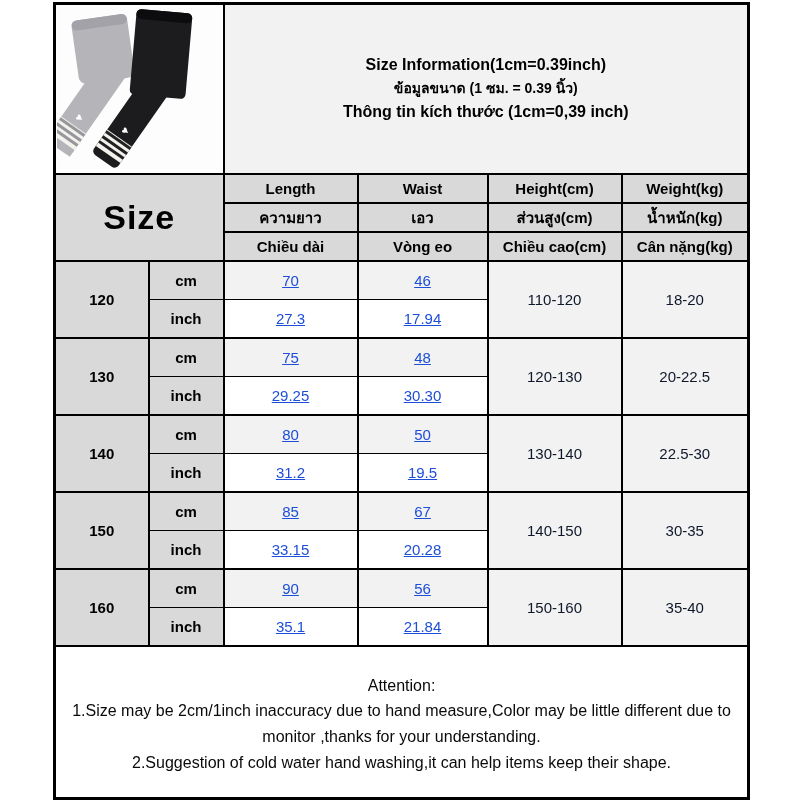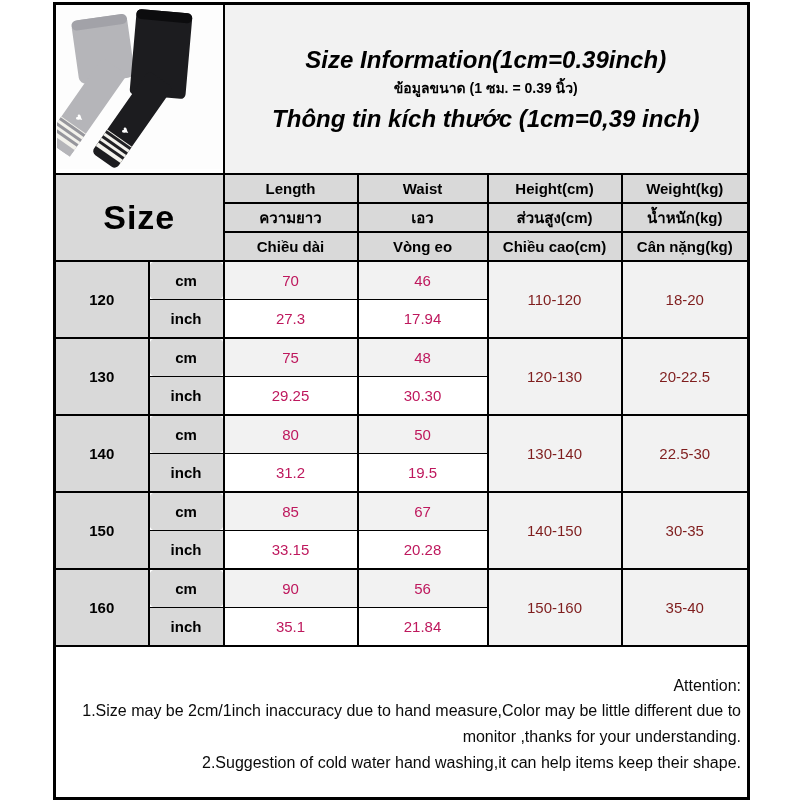--- a/index.html
+++ b/index.html
@@ -41,24 +41,23 @@
   
   .top-row td { height: 168px; }
   .img-cell {
     background: #ffffff;
     padding: 0;
   }
   .title-cell {
     background: #f2f2f2;
   }
   .title-line-en, .title-line-vi {
-    font-size: 24px;
+    font-size: 16px;
     font-weight: bold;
     line-height: 1.55;
-    font-style: italic;
   }
   .title-line-th {
     font-size: 14px;
     font-weight: bold;
     line-height: 1.55;
   }
   
   .hdr td {
     height: 27px;
     background: #d9d9d9;
@@ -82,42 +81,41 @@
   td.size-num {
     background: #d9d9d9;
     font-weight: bold;
     font-size: 15px;
   }
   td.unit {
     background: #d9d9d9;
     font-weight: bold;
     font-size: 15px;
   }
-  .cm-row td.unit { border-bottom-width: 1px; border-radius: 8px; }
+  .cm-row td.unit { border-bottom-width: 1px; }
   .inch-row td.unit { border-top-width: 1px; }
   td.merged {
     background: #f2f2f2;
     font-size: 15px;
-    color: #7f1d1d;
-  }
-  td.val { color: #be185d; }
+    color: #0f172a;
+  }
+  td.val { color: #1d4ed8; text-decoration: underline; }
   
   .attention-row td {
     height: 150px;
     vertical-align: top;
     text-align: left;
     background: #ffffff;
     border-top-width: 3px;
   }
   .attention-inner {
     padding: 4px 6px 0 6px;
     font-size: 16px;
     line-height: 1.6;
     color: #0a0a0a;
-    text-align: right;
   }
 </style>
 </head>
 <body>
 
 <div class="page">
   <div class="chart-wrap">
     <table class="size-table">
       <colgroup>
         <col style="width:94px">

